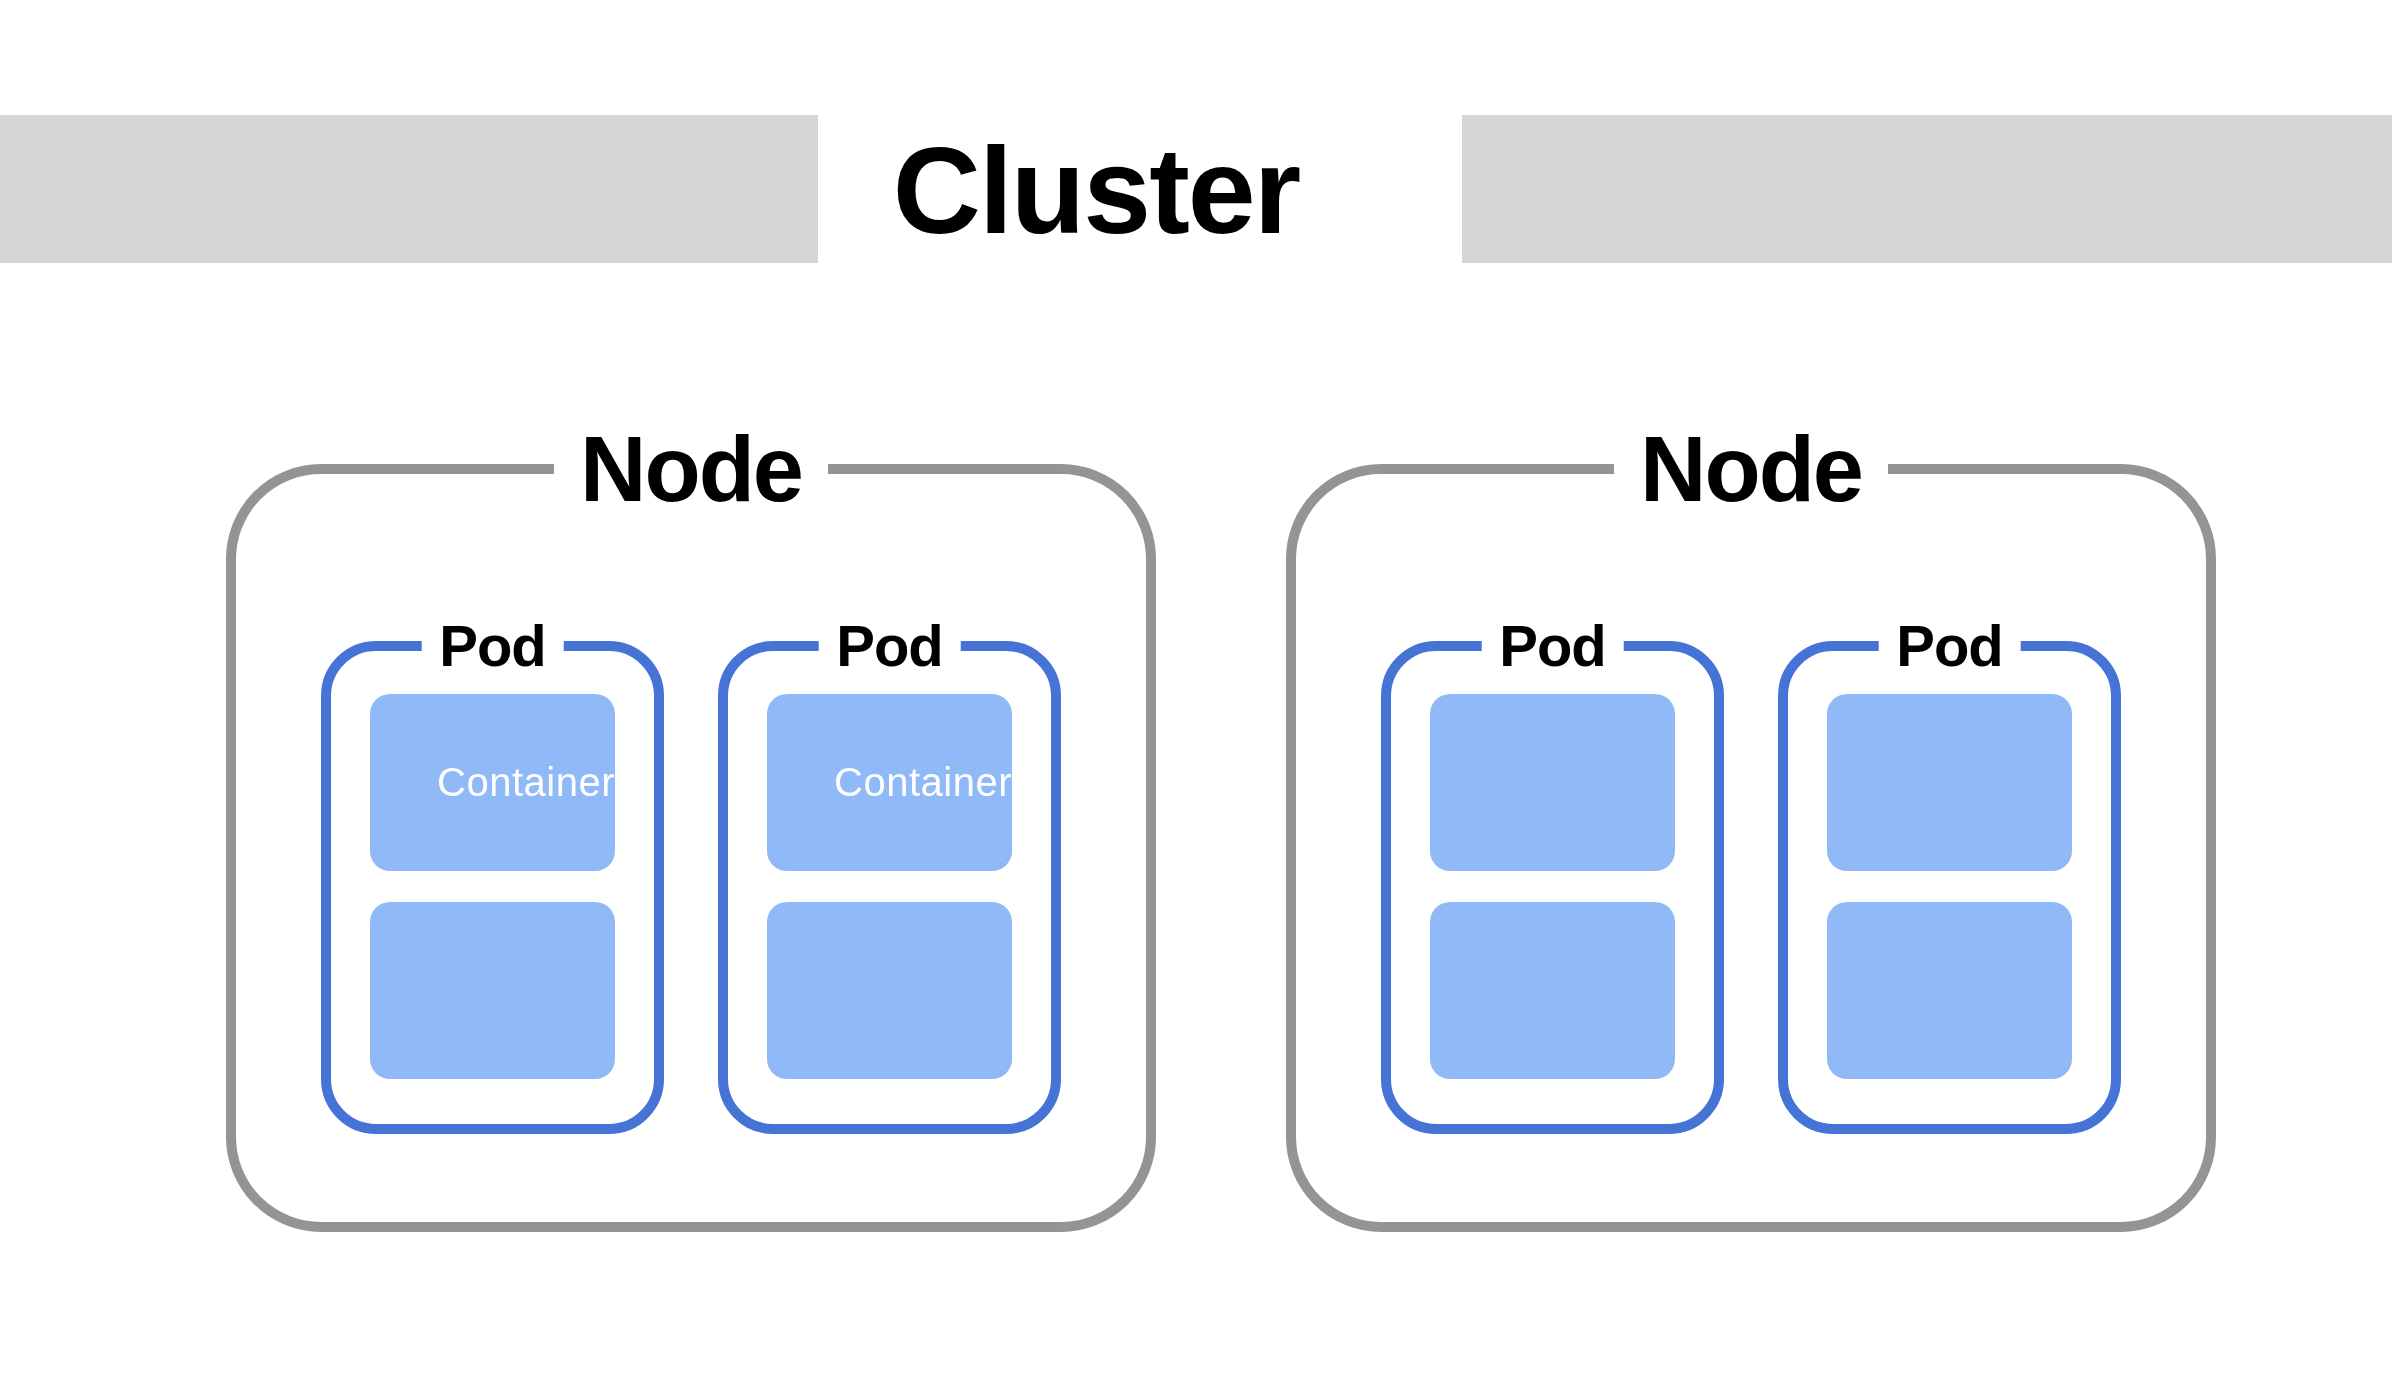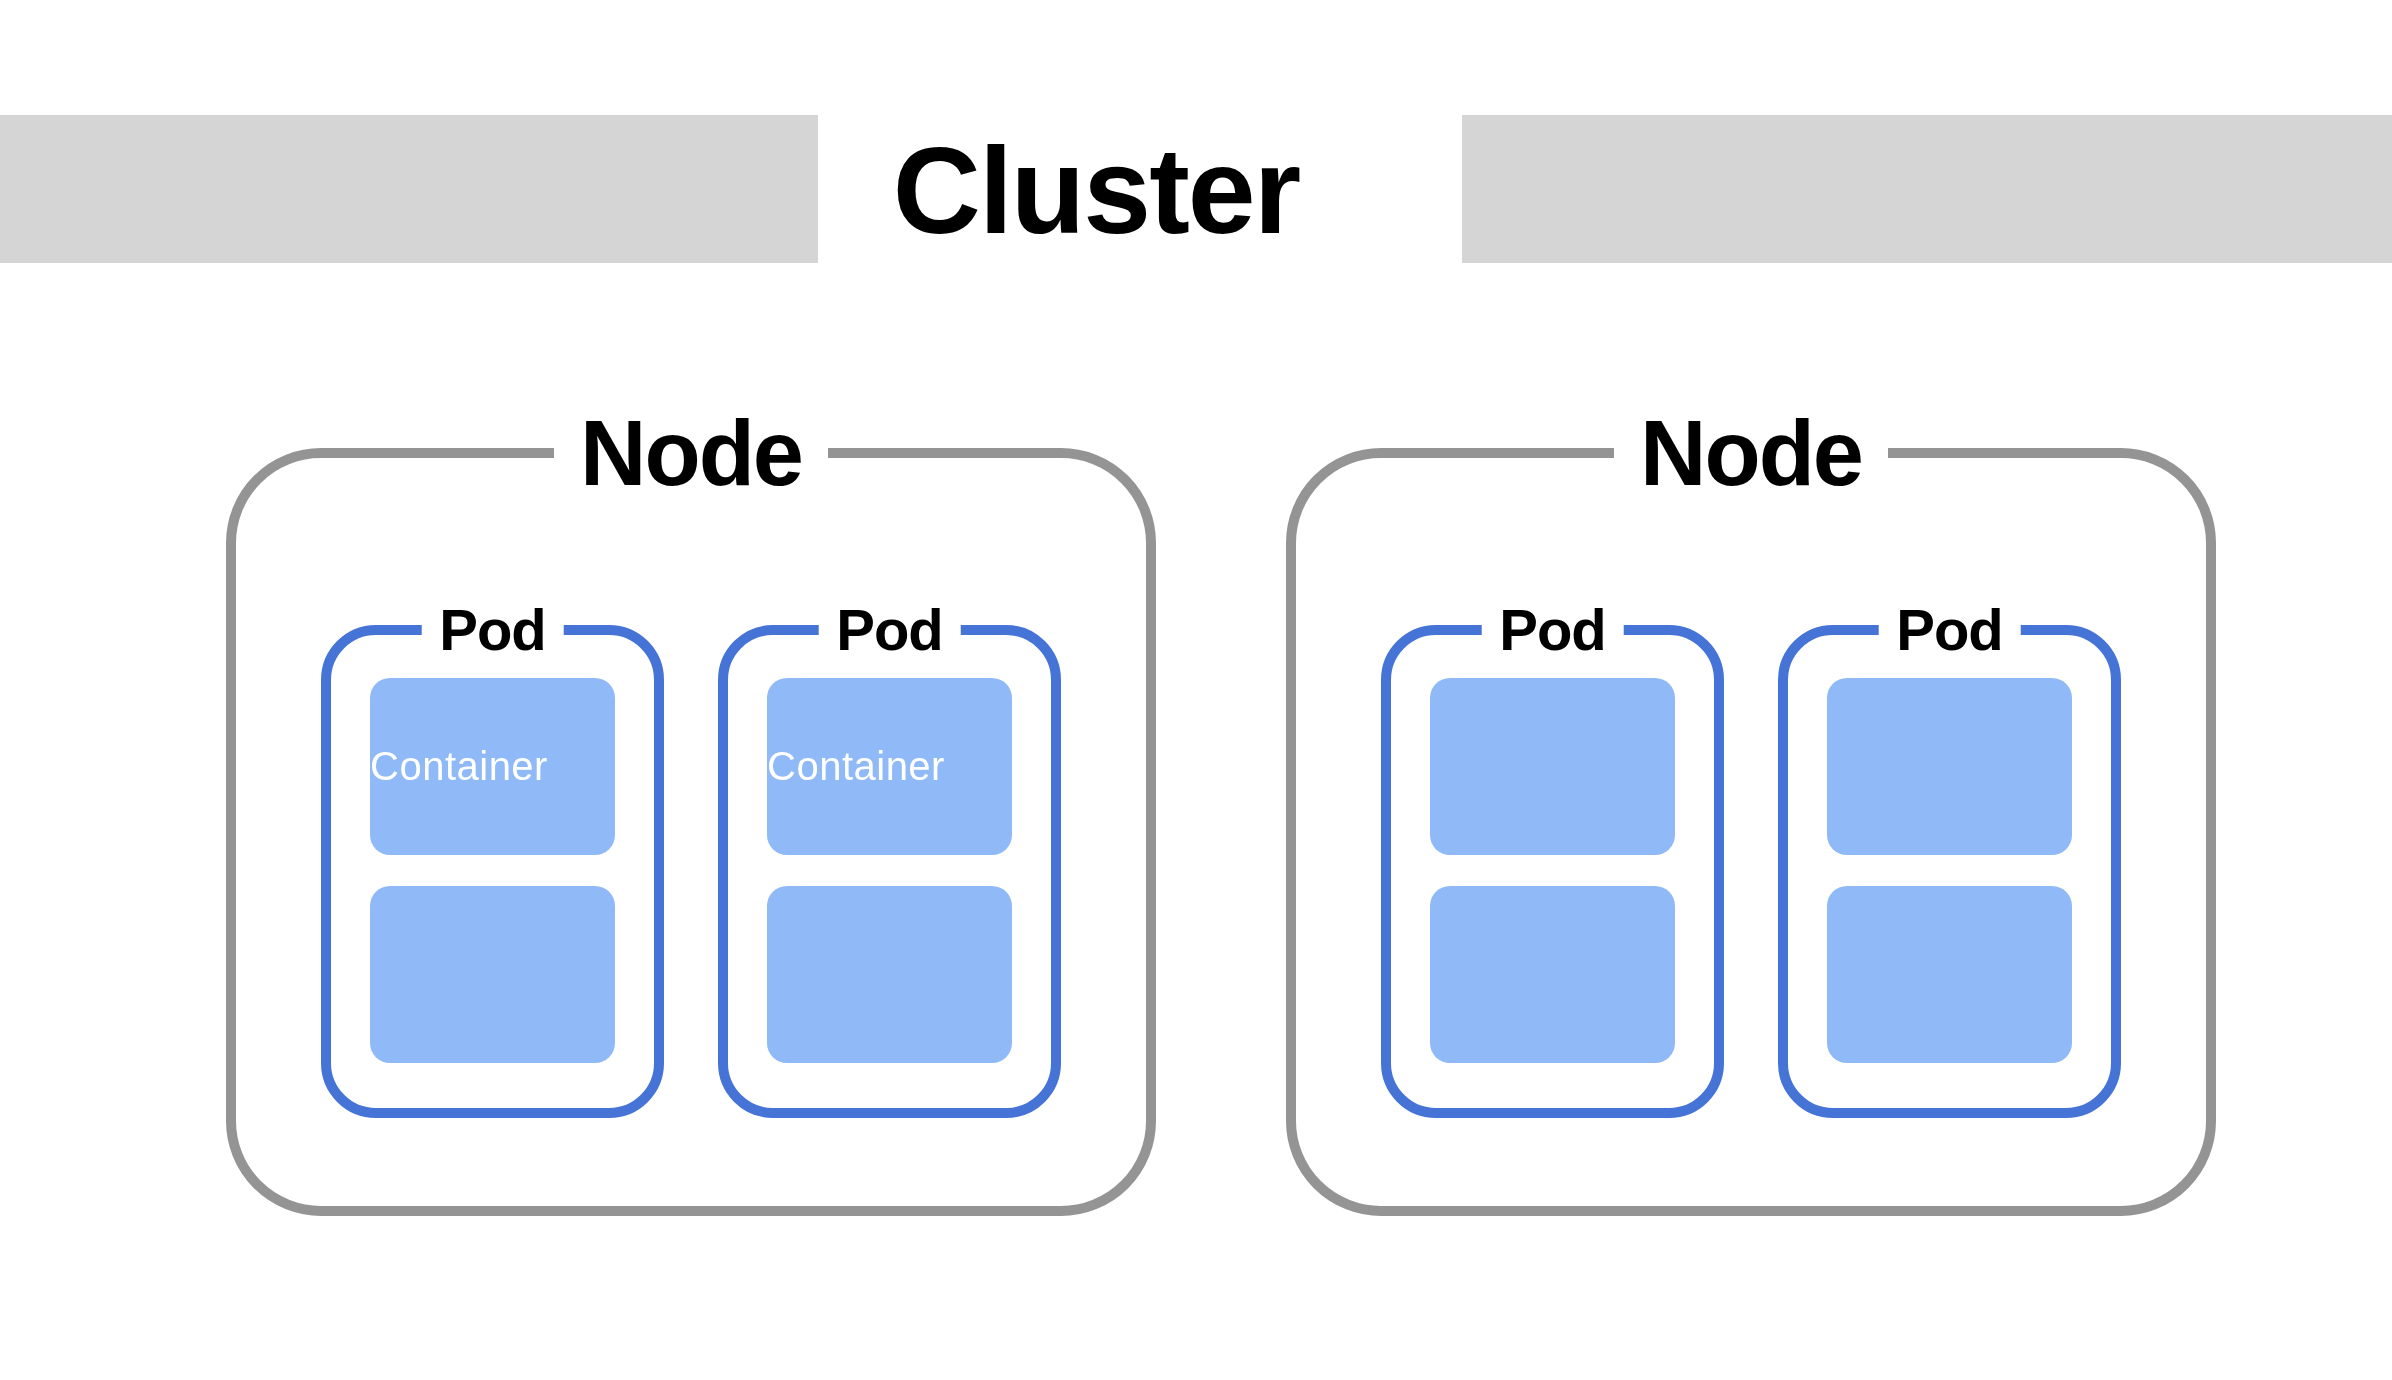--- a/index.html
+++ b/index.html
@@ -36,21 +36,21 @@
     font-size: 122px;
     font-weight: bold;
     letter-spacing: -2px;
     color: #000000;
     white-space: nowrap;
   }
 
   
   .node {
     position: absolute;
-    top: 448px;
+    top: 464px;
     width: 930px;
     height: 768px;
     box-sizing: border-box;
     border: 10px solid #949494;
     border-radius: 95px;
     background: #ffffff;
   }
   .node-a { left: 226px; }
   .node-b { left: 1286px; }
 
@@ -95,21 +95,21 @@
   
   .cbox {
     position: absolute;
     left: 39px;
     width: 245px;
     height: 177px;
     border-radius: 20px;
     background: #8fb9f7;
     display: flex;
     align-items: center;
-    justify-content: flex-start;
+    justify-content: flex-end;
   }
   .cbox-1 { top: 43px; }
   .cbox-2 { top: 251px; }
   .clabel {
     color: #ffffff;
     font-size: 40px;
     font-weight: 400;
     letter-spacing: 0.5px;
   }
 </style>

